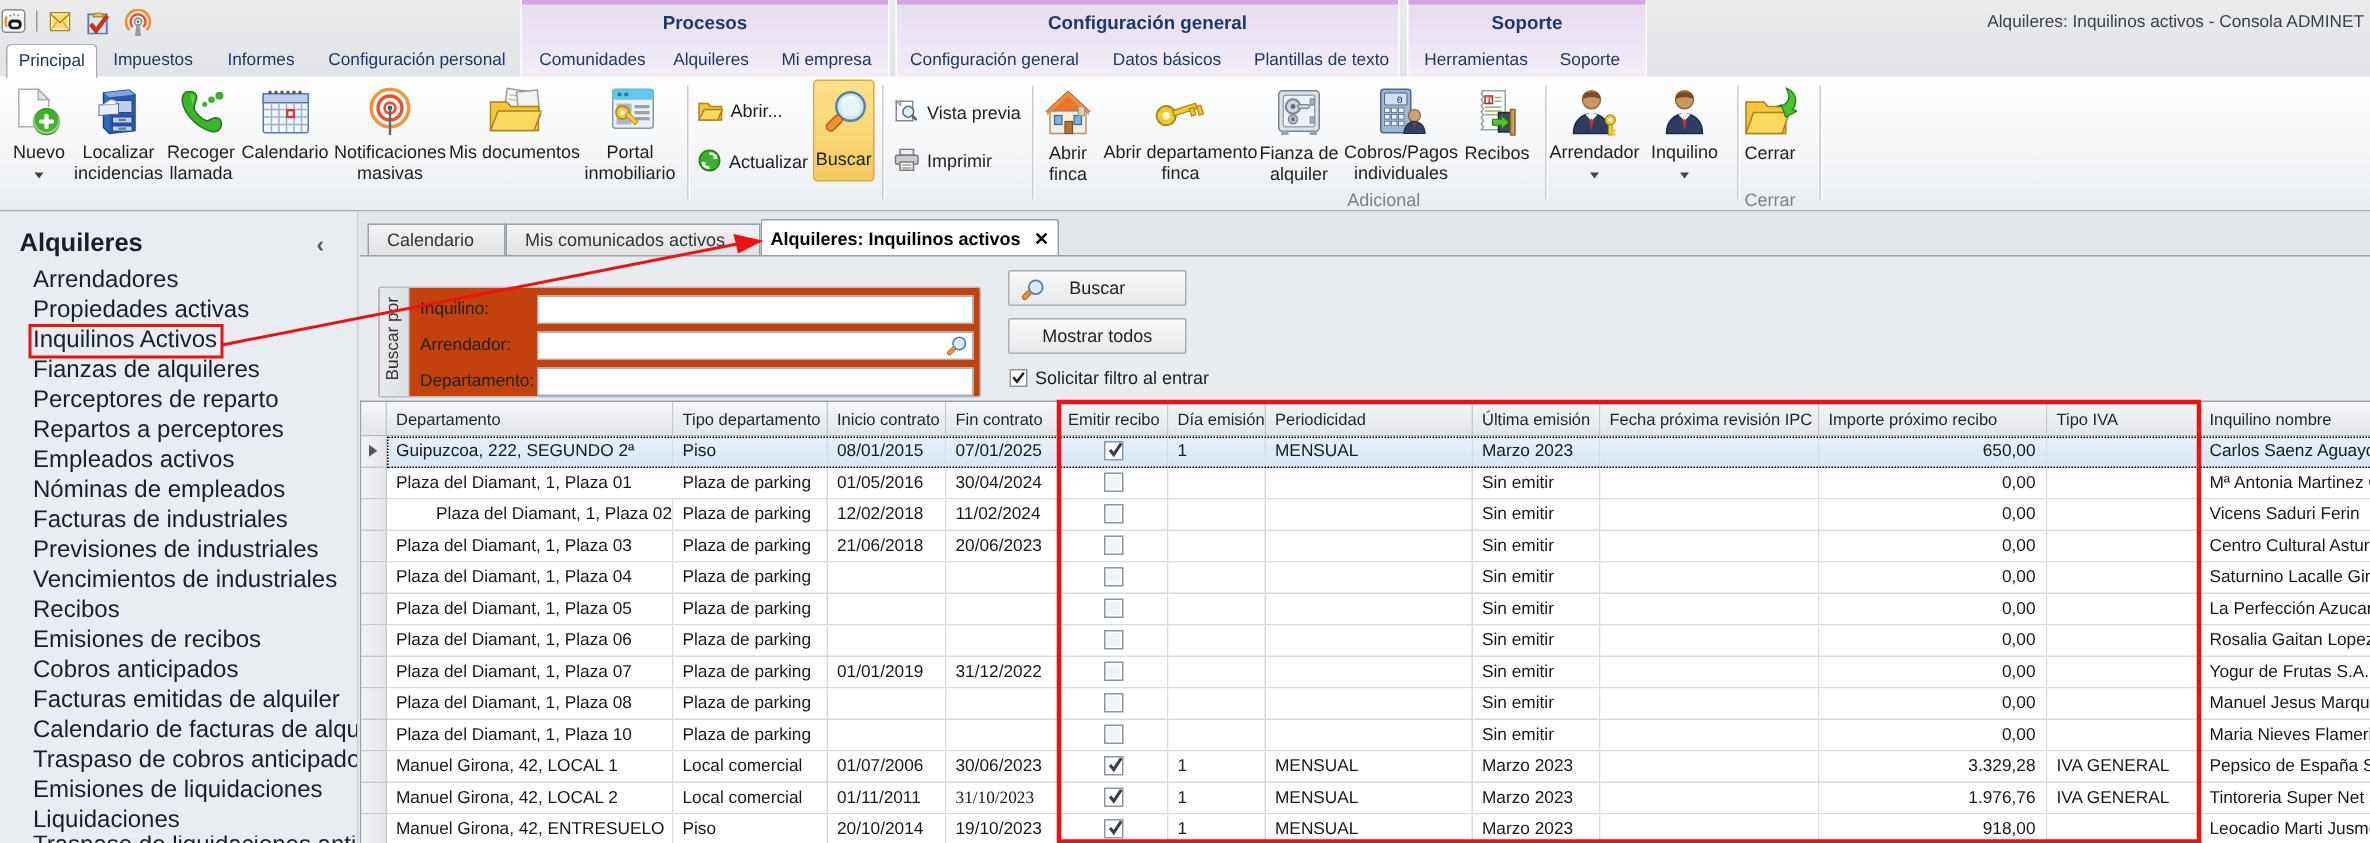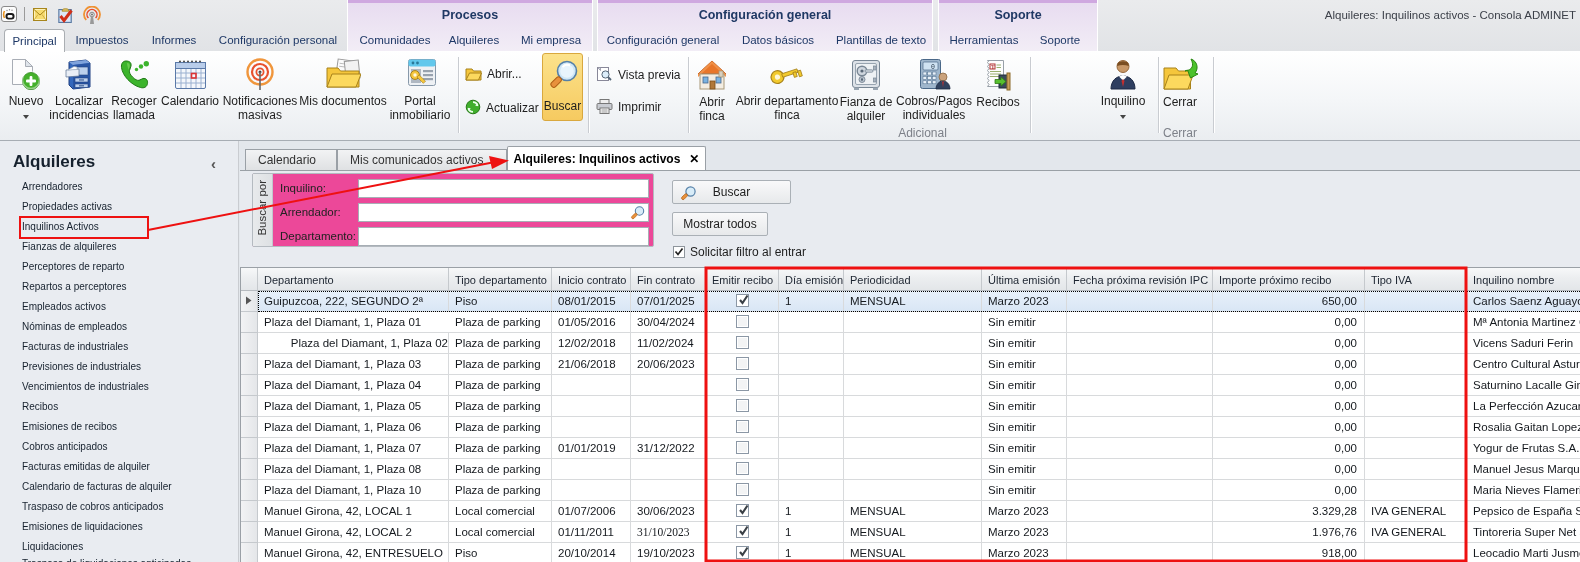--- a/index.html
+++ b/index.html
@@ -26,30 +26,30 @@
 .smallbtn { position:absolute; font-size:12px; color:#1e1e1e; line-height:16px; white-space:nowrap; }
 .smallbtn svg { vertical-align:-3px; margin-right:5px; }
 #buscarbtn { position:absolute; left:542px; top:2px; width:41px; height:68px; background:linear-gradient(#fce28b,#f6ca60); border:1px solid #d9a83e; border-radius:3px; text-align:center; font-size:12px; }
 .ddarrow { display:inline-block; width:0; height:0; border-left:3.5px solid transparent; border-right:3.5px solid transparent; border-top:4px solid #444; }
 
 
 #sidebar { left:0; top:141px; width:239px; height:421px; background:#e9ecf1; border-right:1px solid #c9ccd1; }
 #sidebar h1 { font-size:17px; font-weight:bold; color:#16212e; padding:11px 0 0 13px; }
 #sidebar .coll { position:absolute; right:22px; top:14px; color:#444; font-size:13px; }
 #sidebar ul { list-style:none; margin-top:5px; }
-#sidebar li { font-size:10px; color:#16212e; padding:0 0 0 22px; height:20px; line-height:20px; white-space:nowrap; overflow:hidden; }
+#sidebar li { font-size:16px; color:#16212e; padding:0 0 0 22px; height:20px; line-height:20px; white-space:nowrap; overflow:hidden; }
 
 
 #content { left:239px; top:141px; width:1341px; height:421px; background:#e3e7ec; }
 .dtab { position:absolute; top:8px; height:21px; line-height:20px; padding:0 12px; font-size:12px; color:#333; background:linear-gradient(#f2f3f4,#dfe1e3); border:1px solid #9aa0a6; border-bottom:none; }
 .dtab.active { background:#fff; font-weight:bold; font-size:12px; top:5px; height:25px; border-radius:2px 2px 0 0; color:#000; text-align:center; padding:0 2px; line-height:24px; white-space:nowrap; }
 #cpanel { position:absolute; left:1px; top:29px; width:1340px; height:532px; background:#e8ebf0; border-top:1px solid #9aa0a6; }
 
 
-#spanel { position:absolute; left:12px; top:2px; width:402px; height:74px; background:#ec4899; border:1px solid #b4bac0; border-radius:2px; }
+#spanel { position:absolute; left:12px; top:20px; width:402px; height:74px; background:#c2410c; border:1px solid #b4bac0; border-radius:2px; }
 #bpor { position:absolute; left:0; top:0; width:20px; height:72px; background:linear-gradient(90deg,#e8eaec,#dde0e3); border-right:1px solid #c2c7cc; }
 #bpor span { position:absolute; left:3px; top:6px; writing-mode:vertical-rl; transform:rotate(180deg); font-size:11.5px; color:#333; }
 .slabel { position:absolute; left:27px; font-size:11.5px; color:#222; }
 .sfield { position:absolute; left:105px; width:291px; height:19px; background:#fff; border:1px solid #a7aeb5; }
 .btn { position:absolute; background:linear-gradient(#f9f9fa,#e7e9eb); border:1px solid #aab0b6; border-radius:2px; font-size:12px; color:#222; text-align:center; }
 
 
 #grid { position:absolute; left:0px; top:127px; width:1340px; height:295px; background:#fff; border-top:1px solid #9aa0a6; border-left:1px solid #9aa0a6; }
 .hcell { position:absolute; top:0; height:23px; white-space:nowrap; overflow:hidden; background:linear-gradient(#f7f8f9,#eceef0 45%,#e3e6e9); border-right:1px solid #c5c9cd; border-bottom:1px solid #b6babf; font-size:11px; color:#1c2430; padding:6px 0 0 6px; }
 .cell { position:absolute; height:21px; font-size:11.5px; color:#15191e; padding:4px 0 0 6px; border-right:1px solid #d8dadc; border-bottom:1px solid #d8dadc; background:#fff; white-space:nowrap; overflow:hidden; }
@@ -327,20 +327,35 @@
           <line x1="9" y1="16" x2="20" y2="16"></line>
           <line x1="9" y1="18.5" x2="20" y2="18.5"></line>
         </g>
         <rect x="18" y="17" width="9" height="13" fill="#3a4a5a" stroke="#202c38"></rect>
         <rect x="26" y="15" width="3" height="17" fill="#caa05a" stroke="#8a6828"></rect>
         <path d="M14 21.5 h6 v-2.5 l5 4.5 -5 4.5 v-2.5 h-6 z" fill="#58c030" stroke="#2e7a14" stroke-width="0.8"></path>
       </svg>
     Recibos</div>
   <div class="glbl" style="left:885px;width:75px;">Adicional</div>
   <div class="rsep" style="left:1030px;"></div>
+  <div class="bigbtn" style="left:1029px;width:68px;">
+    <svg class="bicon" width="36" height="33" viewBox="0 0 36 33">
+        <circle cx="16" cy="8.5" r="6" fill="#c89868" stroke="#96683c"></circle>
+        <path d="M10.5 5.5 c1 -3 10 -3 11 0 l0.4 2.5 c-4 -1.5 -8 -1.5 -11.8 0 z" fill="#7a4e22"></path>
+        <path d="M4 31 c0 -8 5 -13 12 -13 c7 0 12 5 12 13 z" fill="#2e3e60" stroke="#1c2844"></path>
+        <path d="M12 18.5 l4 4 l4 -4 l-4 -1.5 z" fill="#fff"></path>
+        <path d="M15.2 22 l0.8 7 l0.8 -7 z" fill="#c03030"></path>
+        <path d="M16 21 l-1.5 2 l1.5 6 l1.5 -6 z" fill="#c03030"></path>
+        <circle cx="28.5" cy="22" r="3.4" fill="#f2ca2e" stroke="#a8821a" stroke-width="0.8"></circle>
+        <circle cx="28.5" cy="22" r="1.3" fill="#fdf6d8"></circle>
+        <rect x="27.2" y="25" width="2.6" height="7" fill="#f2ca2e" stroke="#a8821a" stroke-width="0.6"></rect>
+        <rect x="29.5" y="28" width="2.5" height="1.8" fill="#f2ca2e"></rect>
+        <rect x="29.5" y="30.5" width="2.5" height="1.8" fill="#f2ca2e"></rect>
+      </svg>
+    Arrendador<br><span class="ddarrow" style="margin-top:4px;"></span></div>
   <div class="bigbtn" style="left:1095px;width:56px;">
     <svg class="bicon" width="32" height="33" viewBox="0 0 32 33">
         <circle cx="16" cy="8.5" r="6" fill="#c89868" stroke="#96683c"></circle>
         <path d="M10.5 5.5 c1 -3 10 -3 11 0 l0.4 2.5 c-4 -1.5 -8 -1.5 -11.8 0 z" fill="#7a4e22"></path>
         <path d="M4 31 c0 -8 5 -13 12 -13 c7 0 12 5 12 13 z" fill="#2e3e60" stroke="#1c2844"></path>
         <path d="M12 18.5 l4 4 l4 -4 l-4 -1.5 z" fill="#fff"></path>
         <path d="M16 21 l-1.5 2 l1.5 6 l1.5 -6 z" fill="#c03030"></path>
       </svg>
     Inquilino<br><span class="ddarrow" style="margin-top:4px;"></span></div>
   <div class="rsep" style="left:1158px;"></div>
@@ -400,21 +415,21 @@
             <rect x="1" y="9.6" width="6.6" height="2.8" rx="1.3" transform="rotate(135 4.3 11)" fill="#e8913c" stroke="#b05e14" stroke-width="0.6"></rect>
           </svg>
         </div>
       <div class="slabel" style="top:56px;">Departamento:</div>
       <div class="sfield" style="top:53px;"></div>
     </div>
     <div class="btn" style="left:432px;top:9px;width:119px;height:24px;line-height:23px;"><svg style="position:absolute;left:7px;top:4px;" width="17" height="17" viewBox="0 0 17 17">
           <circle cx="10.5" cy="6.5" r="4.6" fill="#d8ecf8" stroke="#5580a8" stroke-width="1.2"></circle>
           <rect x="1" y="10.2" width="7" height="3" rx="1.4" transform="rotate(135 4.5 11.7)" fill="#e8913c" stroke="#b05e14" stroke-width="0.7"></rect>
         </svg>Buscar</div>
-    <div class="btn" style="left:432px;top:41px;width:96px;height:24px;line-height:23px;">Mostrar todos</div>
+    <div class="btn" style="left:432px;top:41px;width:119px;height:24px;line-height:23px;">Mostrar todos</div>
     <div style="position:absolute;left:433px;top:75px;width:12px;height:12px;background:#fff;border:1px solid #8e959c;">
         <svg width="10" height="10" viewBox="0 0 10 10" style="position:absolute;left:0px;top:0px;">
           <path d="M1.5 4.5 L4 7.5 L8.5 1.5" stroke="#222" stroke-width="1.7" fill="none"></path>
         </svg>
       </div>
       <div style="position:absolute;left:450px;top:74px;font-size:12px;">Solicitar filtro al entrar</div>
   </div>
 </div>
 
 <div class="abs" id="grid" style="left:240px;top:267px;width:1340px;height:295px;background:#fff;">

